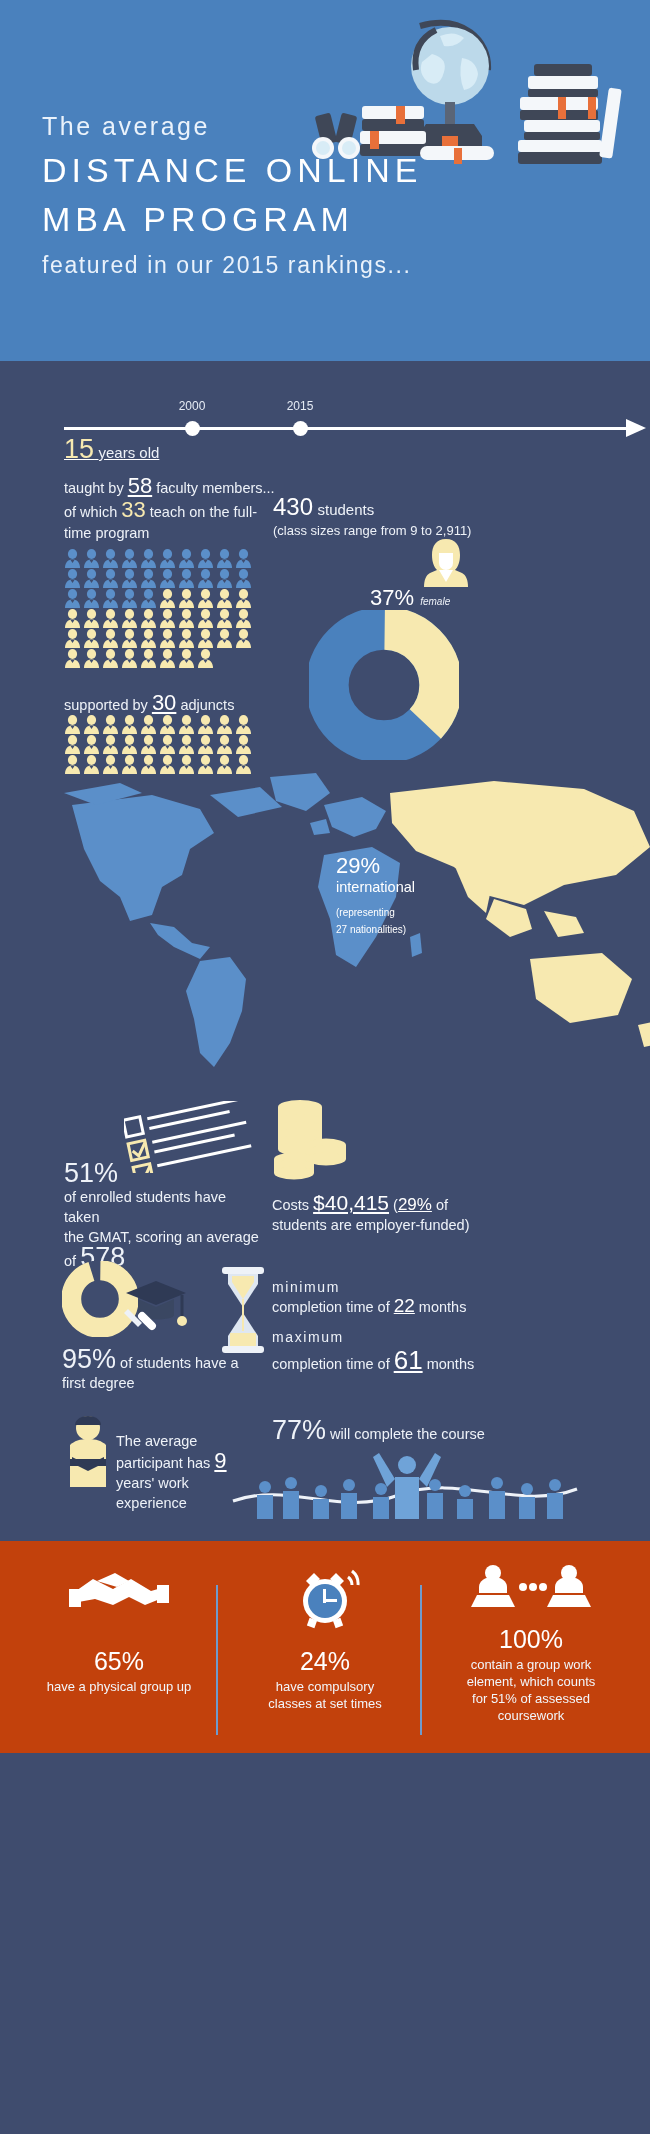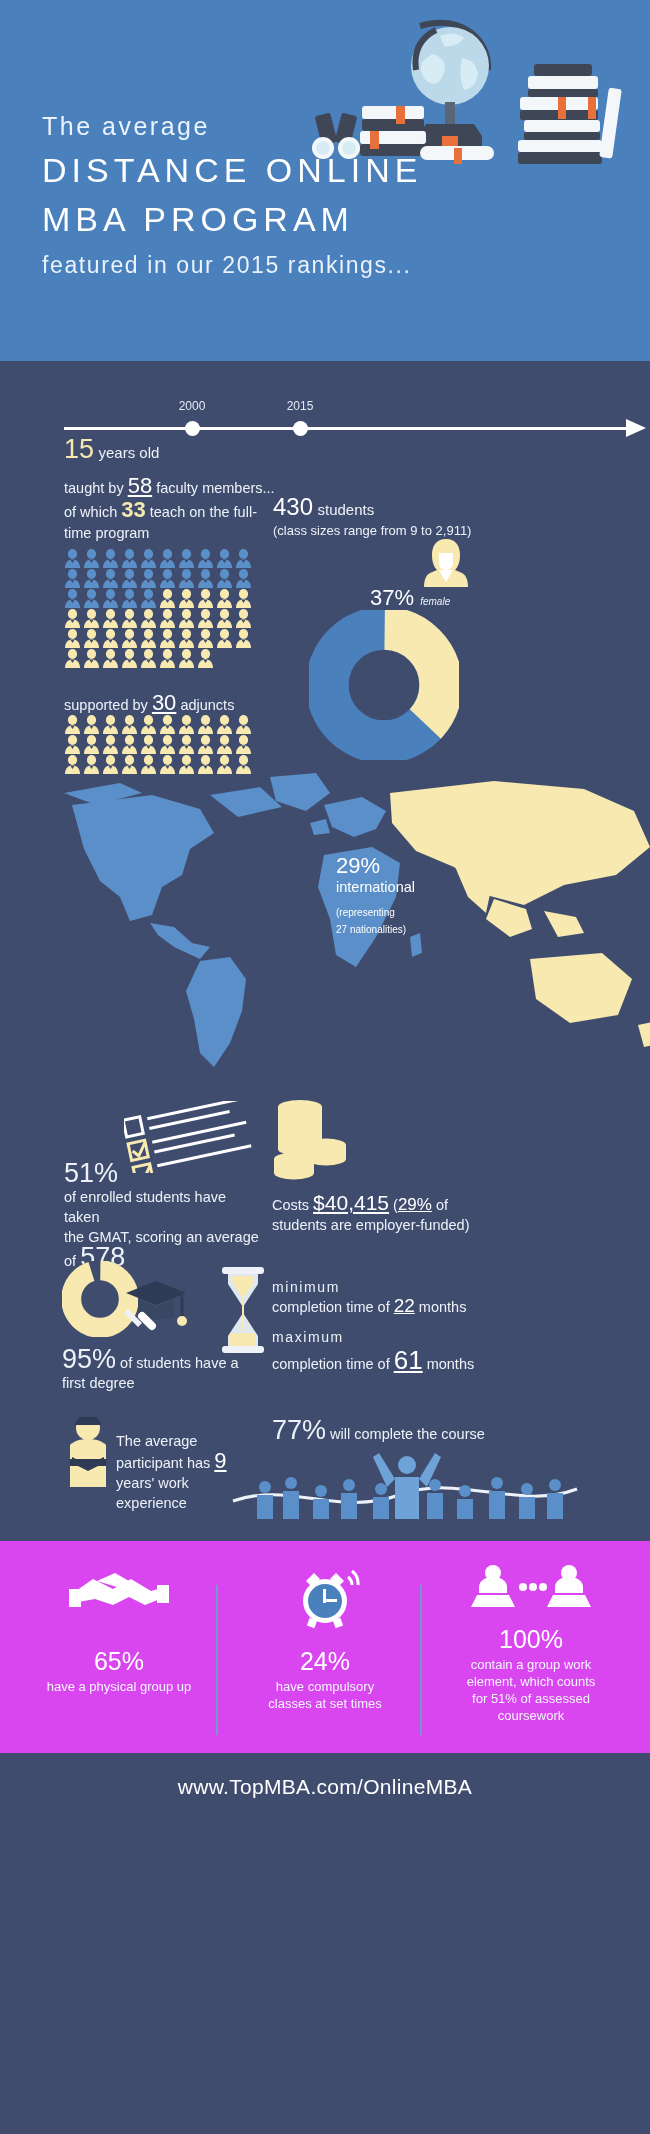--- a/index.html
+++ b/index.html
@@ -40,31 +40,31 @@
   .timeline { position: relative; height: 76px; margin: 24px 0 0 0; }
   .tl-axis { position: absolute; left: 40px; top: 42px; width: 568px; height: 3px; background: #ffffff; }
   .tl-arrow {
     position: absolute; left: 602px; top: 34px; width: 0; height: 0;
     border-left: 20px solid #ffffff;
     border-top: 9px solid transparent;
     border-bottom: 9px solid transparent;
   }
   .tl-dot { position: absolute; top: 36px; width: 15px; height: 15px; border-radius: 50%; background: #ffffff; }
   .tl-label { position: absolute; top: 14px; font-size: 12px; color: #e6ecf5; transform: translateX(-50%); }
-  .tl-caption { position: absolute; left: 40px; top: 49px; }
+  .tl-caption { position: absolute; left: 40px; top: 49px; text-decoration: underline; }
   .big { font-size: 27px; font-weight: 300; }
   .big-cream { font-size: 27px; font-weight: 300; color: #f7e9b0; }
   .sm { font-size: 15px; font-weight: 300; color: #eef2f8; }
 
   
   .row-faculty { position: relative; height: 300px; margin-top: 14px; }
   .faculty-text { position: absolute; left: 40px; top: 0; width: 215px;
     font-size: 14.5px; line-height: 21px; color: #eef2f8; }
   .n-white { font-size: 22px; color: #ffffff; text-decoration: underline; }
-  .n-cream { font-size: 22px; color: #f7e9b0; font-weight: bold; }
+  .n-cream { font-size: 22px; color: #f7e9b0; }
 
   .people-grid { position: absolute; left: 40px; top: 74px; width: 200px; }
   .prow { display: flex; gap: 2px; margin-bottom: 1px; }
   .adj-text { position: absolute; left: 40px; top: 215px; font-size: 14.5px; color: #eef2f8; }
   .adj-grid { position: absolute; left: 40px; top: 240px; width: 200px; }
 
   .students-text { position: absolute; left: 249px; top: 18px; }
   .stu-num { font-size: 24px; color: #ffffff; font-weight: 300; }
   .stu-sub { font-size: 13px; color: #eef2f8; margin-top: 2px; }
 
@@ -102,21 +102,21 @@
 
   
   .row-exp { position: relative; height: 130px; }
   .exp-fig { position: absolute; left: 40px; top: 4px; }
   .exp-text { position: absolute; left: 92px; top: 20px; width: 140px;
     font-size: 14.5px; line-height: 20px; color: #eef2f8; }
   .comp-text { position: absolute; left: 248px; top: 4px; font-size: 14.5px; color: #eef2f8; }
   .crowd { position: absolute; left: 205px; top: 34px; }
 
   
-  .band { background: #d946ef; padding: 22px 0 20px 0; position: relative; height: 212px; }
+  .band { background: #c2410c; padding: 22px 0 20px 0; position: relative; height: 212px; }
   .band-cols { display: flex; justify-content: space-between; padding: 0 24px; }
   .bcol { width: 190px; text-align: center; position: relative; }
   .bdiv { position: absolute; top: 22px; width: 2px; height: 150px; background: #6f9bcc; }
   .bigpct { font-size: 25px; color: #ffffff; font-weight: 300; }
   .bsub { font-size: 13px; line-height: 17px; color: #f2f6fb; margin-top: 2px; }
 
   
   .footer { background: #3f4c6e; text-align: center; padding: 22px 0 24px 0; }
   .footer .url { font-size: 21px; color: #ffffff; font-weight: 300; letter-spacing: .3px; }
 
@@ -1159,17 +1159,14 @@
         <div class="bsub">
           <span>contain a group work</span><br>
           <span>element, which counts</span><br>
           <span>for 51% of assessed</span><br>
           <span>coursework</span>
         </div>
       </div>
     </div>
   </div>
 
-  <div class="footer">
-    <span class="url">www.TopMBA.com/OnlineMBA</span>
-  </div>
 
 </div>
 
 </body></html>

